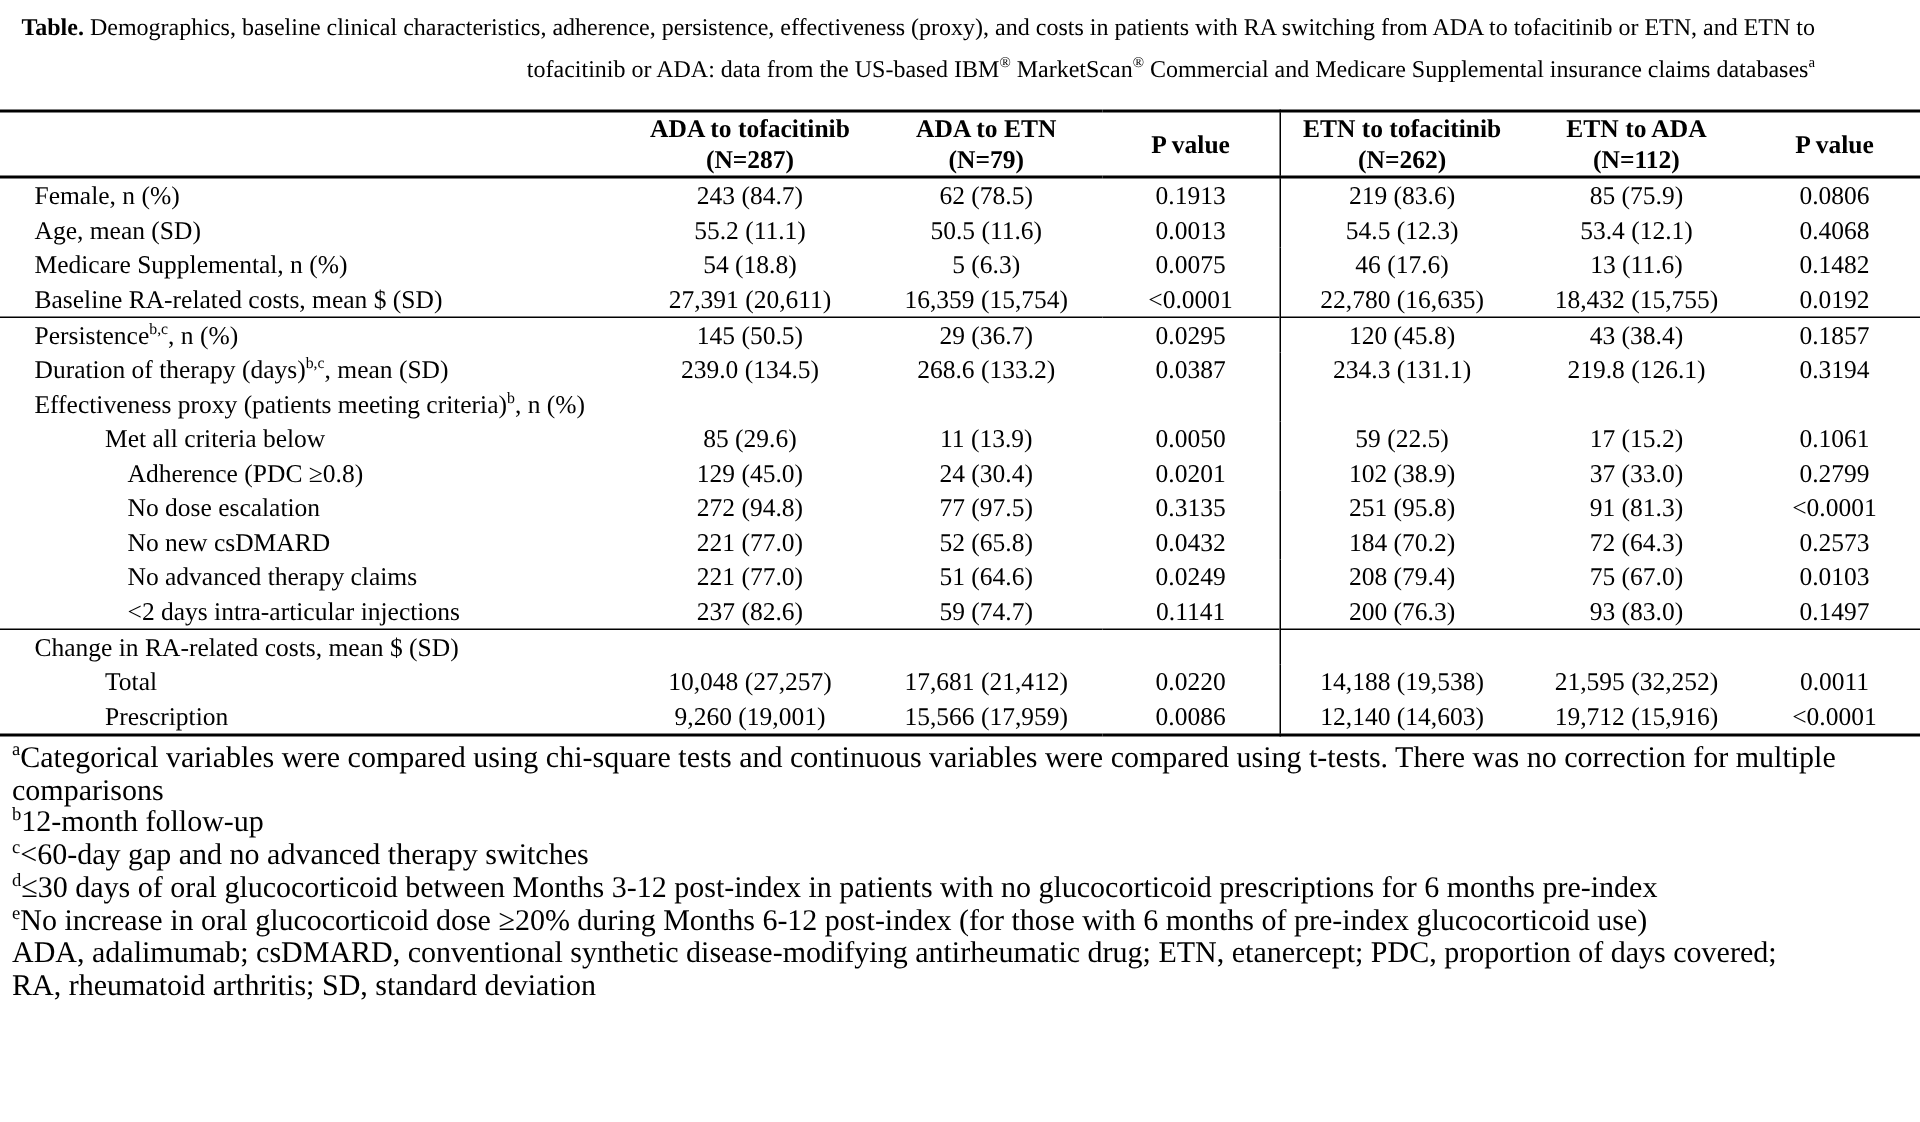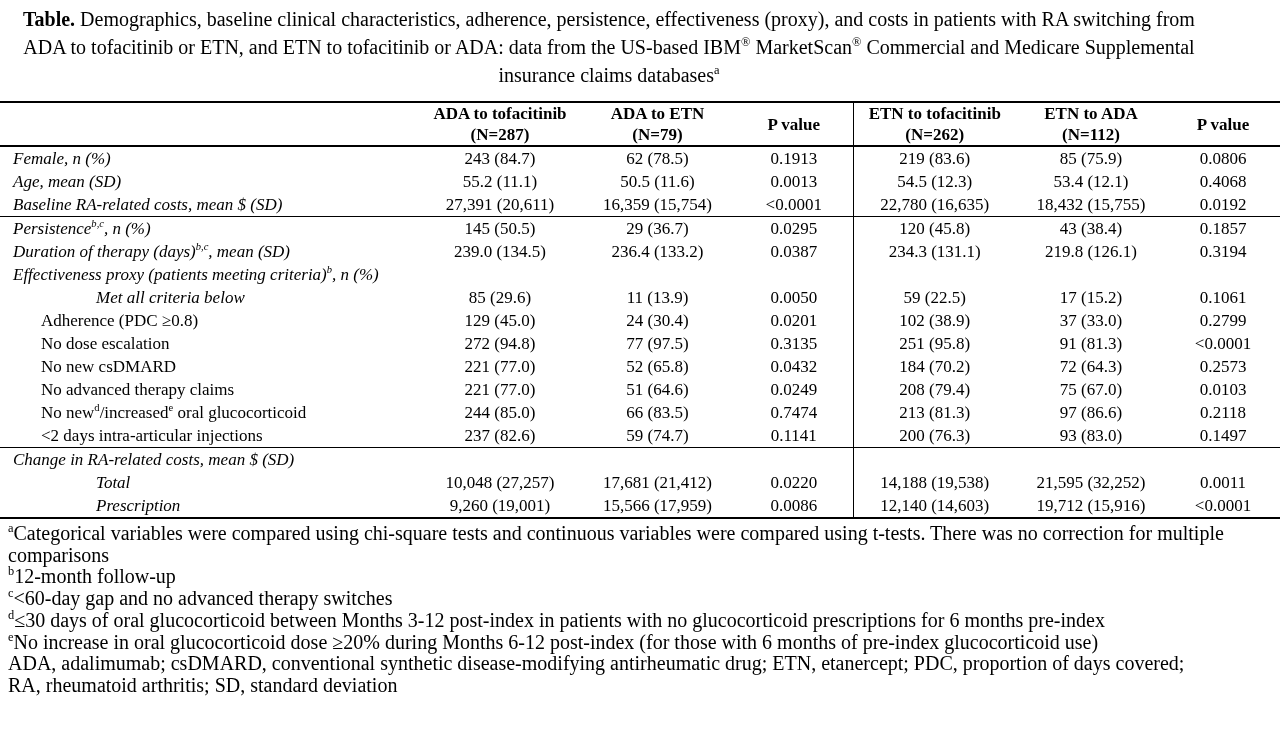--- a/index.html
+++ b/index.html
@@ -8,23 +8,23 @@
     width: 1280px; height: 748px;
     background: #ffffff; color: #000000;
     font-family: "Liberation Serif", "DejaVu Serif", serif;
     overflow: hidden;
   }
   .page { width: 1280px; height: 748px; }
 
   
   .caption {
     margin: 5px 70px 0 8px;
-    font-size: 20px;
+    font-size: 16px;
     line-height: 28px;
-    text-align: center;
+    text-align: right;
   }
   .caption .b { font-weight: bold; }
   sup { font-size: 0.62em; line-height: 0; vertical-align: super; }
 
   
   table.main {
     width: 1280px;
     table-layout: fixed;
     border-collapse: collapse;
     margin-top: 12px;
@@ -40,23 +40,23 @@
     vertical-align: middle;
     height: 43px;
     line-height: 21px;
     font-size: 17px;
   }
   tbody td { height: 23px; line-height: 23px; font-size: 17px; }
   td.label { text-align: left; white-space: nowrap; overflow: visible; }
   td.val   { text-align: center; white-space: nowrap; }
   .divL { border-left: 1.5px solid #000; margin-top: 38px; }
   tbody[data-section="1"], tbody[data-section="2"] { border-top: 1.5px solid #000; }
-  .ind0 { padding-left: 13px; font-style: italic; }
-  .ind1 { padding-left: 96px; font-style: italic; }
-  .ind2 { padding-left: 41px; }
+  .ind0 { padding-left: 23px; }
+  .ind1 { padding-left: 70px; }
+  .ind2 { padding-left: 85px; }
 
   
   .footnotes { margin: 4px 8px 0 8px; font-size: 20px; }
   .fn-line { line-height: 21.7px; white-space: nowrap; }
 </style>
 </head>
 <body>
 
 <div class="page">
 
@@ -112,20 +112,29 @@
         <tr>
           <td class="label ind0">Age, mean (SD)</td>
           <td class="val">55.2 (11.1)</td>
           <td class="val">50.5 (11.6)</td>
           <td class="val">0.0013</td>
           <td class="val divL">54.5 (12.3)</td>
           <td class="val">53.4 (12.1)</td>
           <td class="val">0.4068</td>
         </tr>
         <tr>
+          <td class="label ind0">Medicare Supplemental, n (%)</td>
+          <td class="val">54 (18.8)</td>
+          <td class="val">5 (6.3)</td>
+          <td class="val">0.0075</td>
+          <td class="val divL">46 (17.6)</td>
+          <td class="val">13 (11.6)</td>
+          <td class="val">0.1482</td>
+        </tr>
+        <tr>
           <td class="label ind0">Baseline RA-related costs, mean $ (SD)</td>
           <td class="val">27,391 (20,611)</td>
           <td class="val">16,359 (15,754)</td>
           <td class="val">&lt;0.0001</td>
           <td class="val divL">22,780 (16,635)</td>
           <td class="val">18,432 (15,755)</td>
           <td class="val">0.0192</td>
         </tr>
       </tbody>
     <tbody data-section="1">
@@ -134,21 +143,21 @@
           <td class="val">145 (50.5)</td>
           <td class="val">29 (36.7)</td>
           <td class="val">0.0295</td>
           <td class="val divL">120 (45.8)</td>
           <td class="val">43 (38.4)</td>
           <td class="val">0.1857</td>
         </tr>
         <tr>
           <td class="label ind0">Duration of therapy (days)<sup>b,c</sup>, mean (SD)</td>
           <td class="val">239.0 (134.5)</td>
-          <td class="val">236.4 (133.2)</td>
+          <td class="val">268.6 (133.2)</td>
           <td class="val">0.0387</td>
           <td class="val divL">234.3 (131.1)</td>
           <td class="val">219.8 (126.1)</td>
           <td class="val">0.3194</td>
         </tr>
         <tr>
           <td class="label ind0">Effectiveness proxy (patients meeting criteria)<sup>b</sup>, n (%)</td>
           <td class="val"></td>
           <td class="val"></td>
           <td class="val"></td>
@@ -193,29 +202,20 @@
           <td class="val">0.2573</td>
         </tr>
         <tr>
           <td class="label ind2">No advanced therapy claims</td>
           <td class="val">221 (77.0)</td>
           <td class="val">51 (64.6)</td>
           <td class="val">0.0249</td>
           <td class="val divL">208 (79.4)</td>
           <td class="val">75 (67.0)</td>
           <td class="val">0.0103</td>
-        </tr>
-        <tr>
-          <td class="label ind2">No new<sup>d</sup>/increased<sup>e</sup> oral glucocorticoid</td>
-          <td class="val">244 (85.0)</td>
-          <td class="val">66 (83.5)</td>
-          <td class="val">0.7474</td>
-          <td class="val divL">213 (81.3)</td>
-          <td class="val">97 (86.6)</td>
-          <td class="val">0.2118</td>
         </tr>
         <tr>
           <td class="label ind2">&lt;2 days intra-articular injections</td>
           <td class="val">237 (82.6)</td>
           <td class="val">59 (74.7)</td>
           <td class="val">0.1141</td>
           <td class="val divL">200 (76.3)</td>
           <td class="val">93 (83.0)</td>
           <td class="val">0.1497</td>
         </tr>

